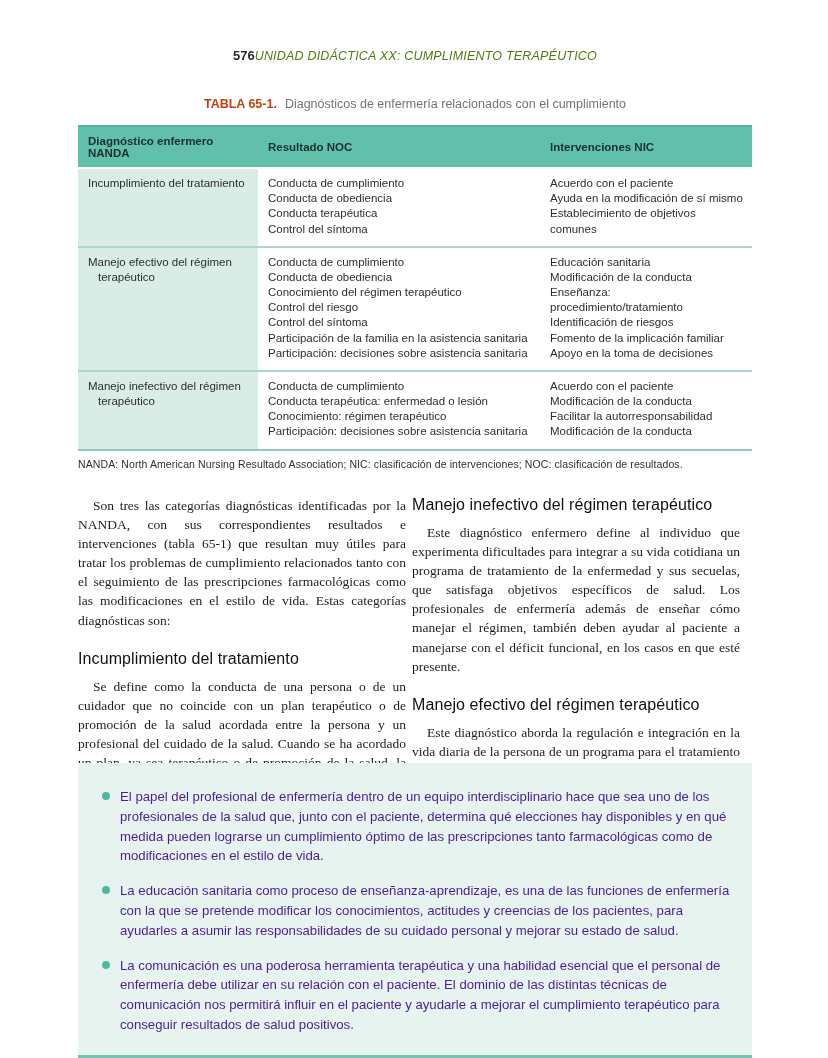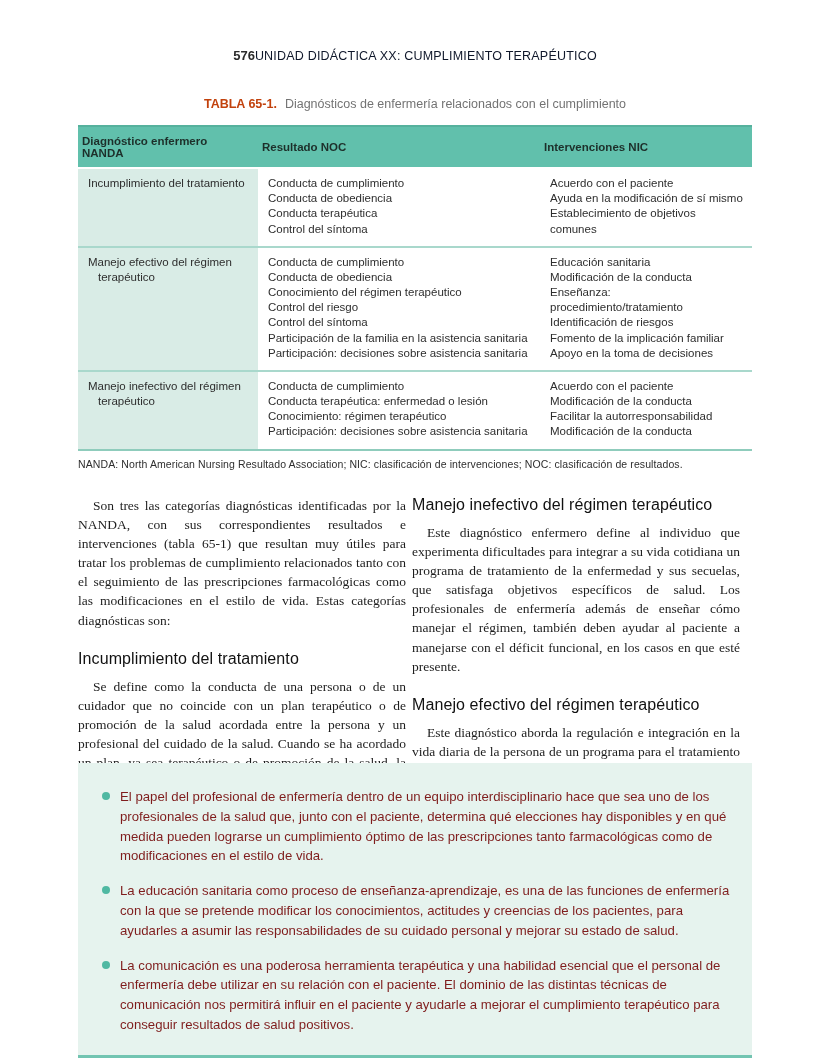--- a/index.html
+++ b/index.html
@@ -13,40 +13,40 @@
   }
   .page { padding: 48px 76px 0 78px; }
 
   
   .page-header {
     display: flex; justify-content: center; align-items: baseline;
     margin-bottom: 34px;
   }
   .page-number { font-weight: bold; font-size: 13px; color: #2b2b2b; }
   .running-head {
-    font-size: 12.5px; color: #0f172a;
+    font-style: italic; font-size: 12.5px; color: #4d7c0f;
     letter-spacing: 0.2px;
   }
 
   
   .table-title { text-align: center; font-size: 12.5px; margin-bottom: 14px; }
   .table-title .tbl-label { color: #c2410c; font-weight: bold; margin-right: 8px; }
   .table-title .tbl-caption { color: #737373; }
 
   
   table.data-table {
     width: 674px; border-collapse: separate; border-spacing: 0;
     border-top: 2px solid #56b19d;
     border-bottom: 2px solid #8fccbc;
     font-size: 11.5px; color: #2e2e2e;
   }
   table.data-table thead th {
     background: #61c0ac; color: #1d2f2a;
     text-align: left; font-weight: bold; font-size: 11.5px;
-    padding: 8px 8px 8px 4px;
+    padding: 8px 8px 8px 10px;
     border-bottom: 2px solid #ffffff;
   }
   table.data-table th.col-1 { width: 180px; }
   table.data-table th.col-2 { width: 282px; }
   table.data-table th.col-3 { width: 212px; }
   table.data-table td {
     vertical-align: top;
     padding: 7px 8px 9px 10px;
     line-height: 1.32;
     white-space: pre-line;
@@ -98,21 +98,21 @@
   .callout-body {
     background: #e6f3ee; border-bottom: 3px solid #72c4b1;
     padding: 24px 22px 20px 22px;
   }
   .bullet-item { display: flex; margin-bottom: 15px; }
   .bullet-item:last-child { margin-bottom: 0; }
   .bullet-dot {
     flex: 0 0 8px; width: 8px; height: 8px; border-radius: 50%;
     background: #4fb8a2; margin: 5px 10px 0 2px;
   }
-  .bullet-text { font-size: 13.2px; line-height: 1.5; color: #7f1d1d; }
+  .bullet-text { font-size: 13.2px; line-height: 1.5; color: #4c1d95; }
 </style>
 </head>
 <body>
 
 <div class="page">
 
   <div class="page-header">
     <span class="page-number">576</span>
     <span class="running-head">UNIDAD DIDÁCTICA XX: CUMPLIMIENTO TERAPÉUTICO</span>
   </div>

